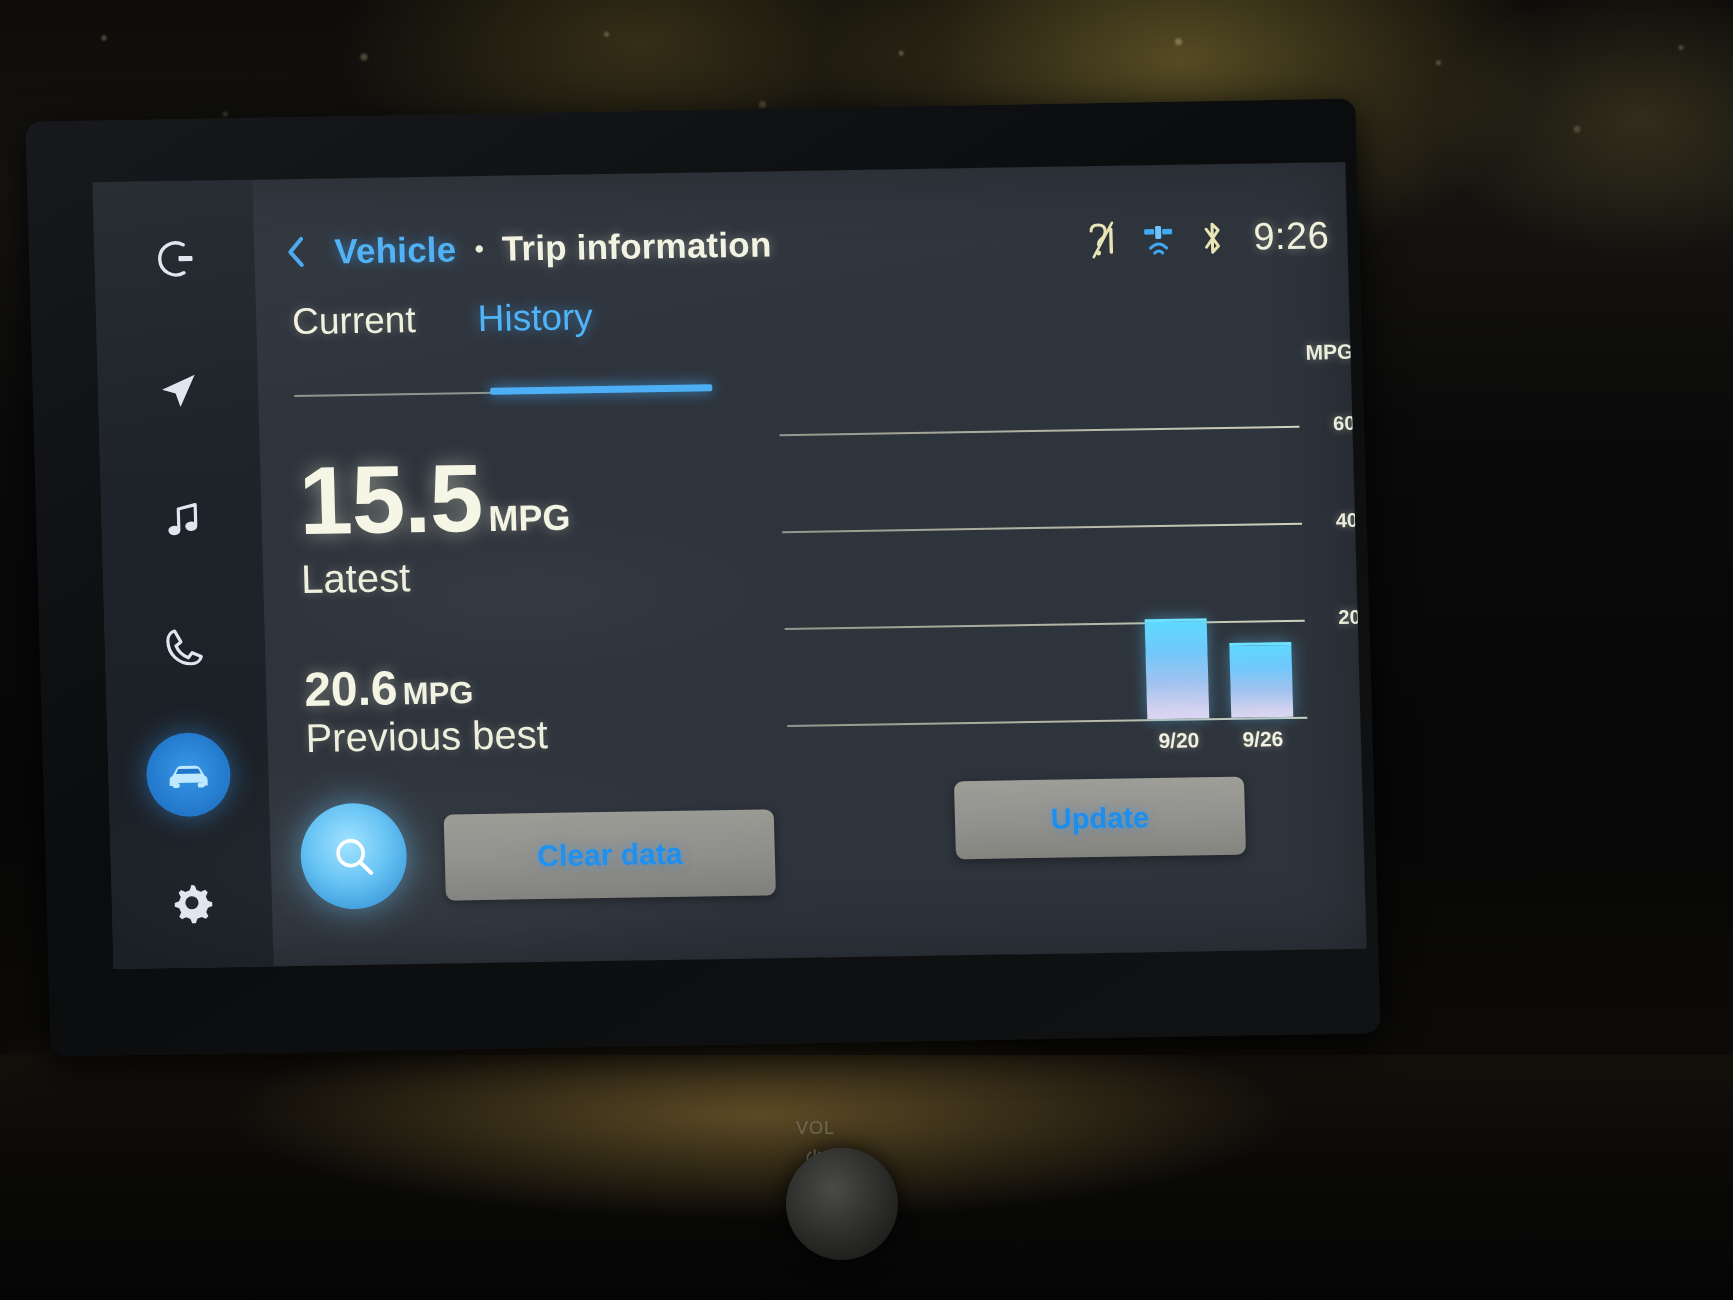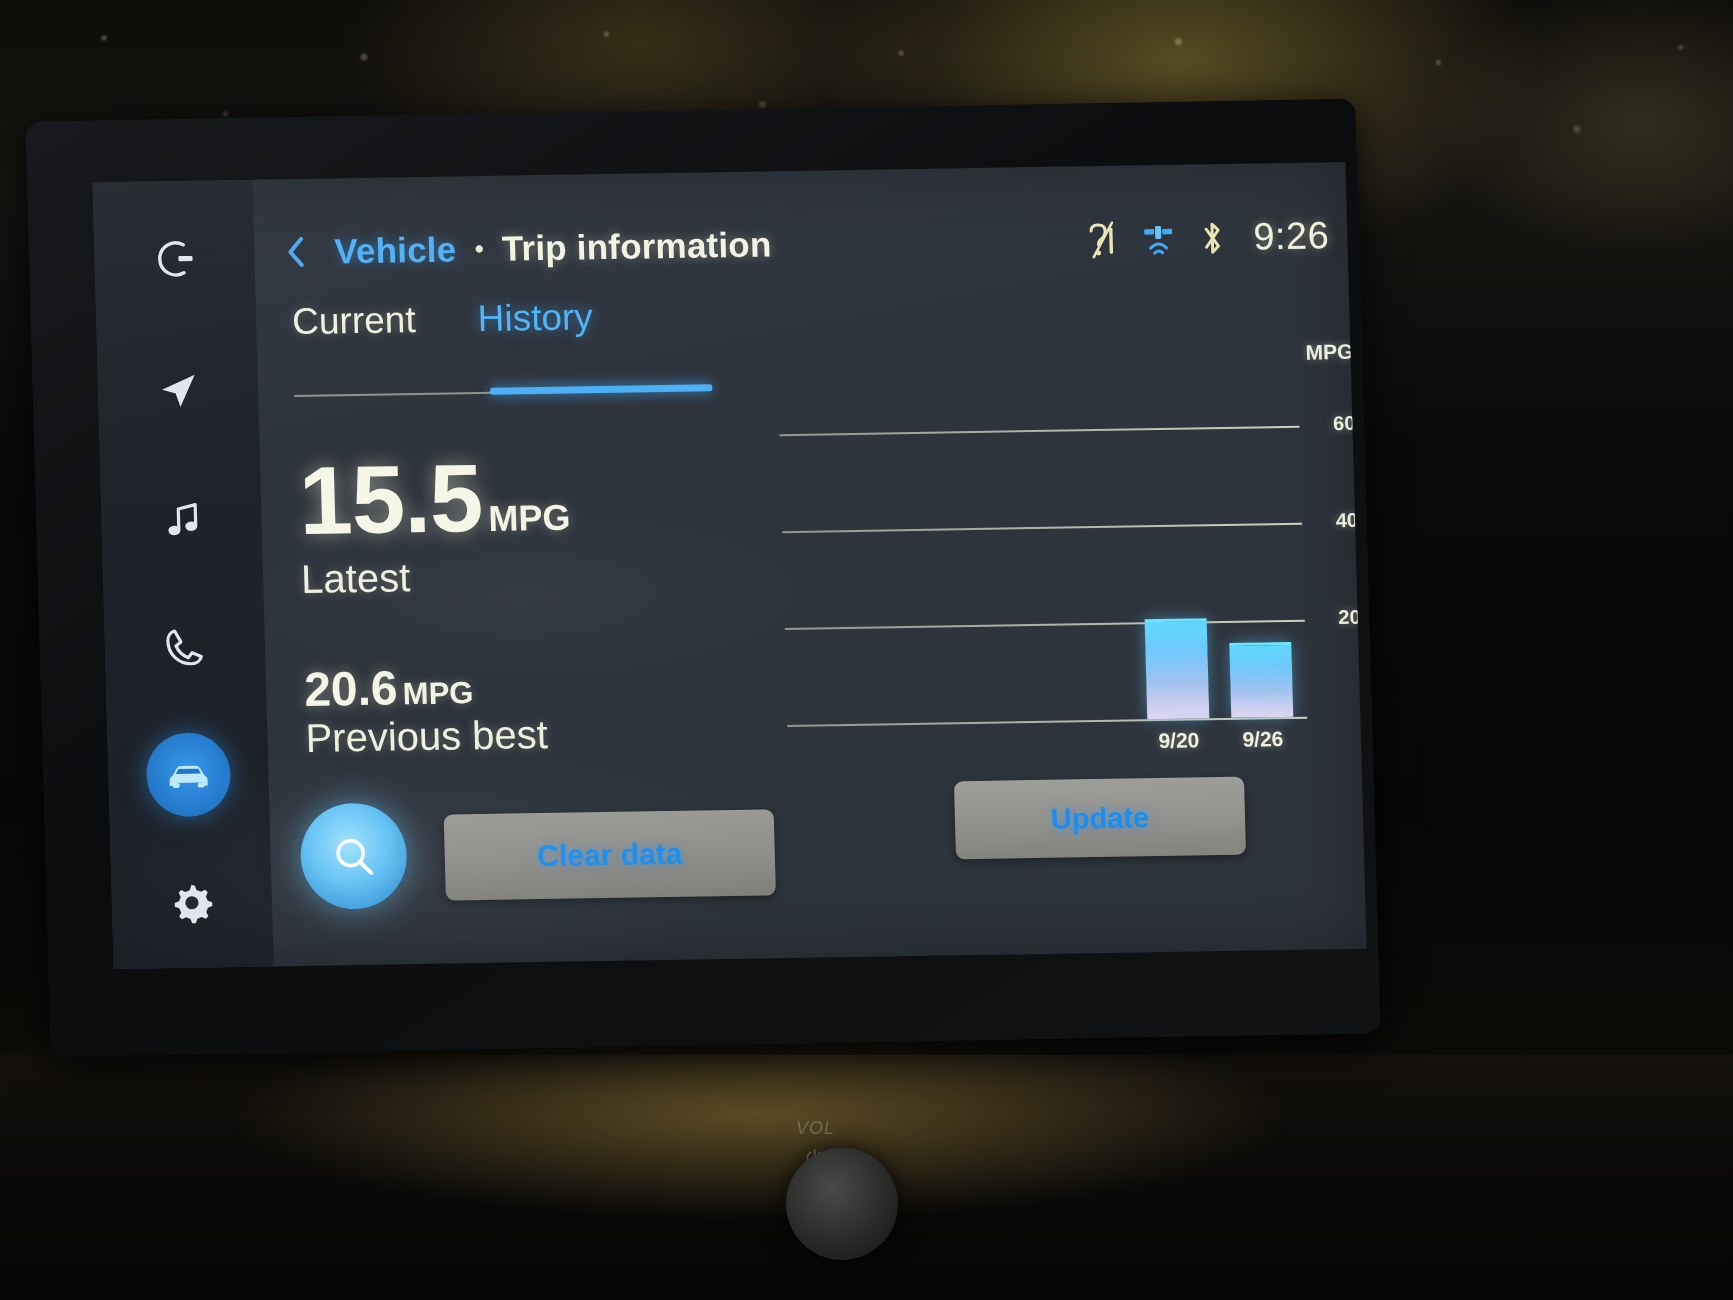--- a/index.html
+++ b/index.html
@@ -250,21 +250,21 @@
 
   
   #knob {
     position: absolute; left: 786px; top: 1148px;
     width: 112px; height: 112px; border-radius: 50%;
     background: radial-gradient(circle at 42% 36%, #4a4a48 0%, #2a2a29 55%, #121211 100%);
     box-shadow: 0 0 24px rgba(0,0,0,0.8);
   }
   #vol-label {
     position: absolute; left: 796px; top: 1118px;
-    font-size: 18px; color: #6f6a5a; letter-spacing: 1px; font-style: italic;
+    font-size: 18px; color: #6f6a5a; letter-spacing: 1px;
   }
   #pwr-glyph {
     position: absolute; left: 806px; top: 1146px;
     font-size: 22px; color: #7a7465;
   }
 </style>
 </head>
 <body>
 
 <div id="photo">

